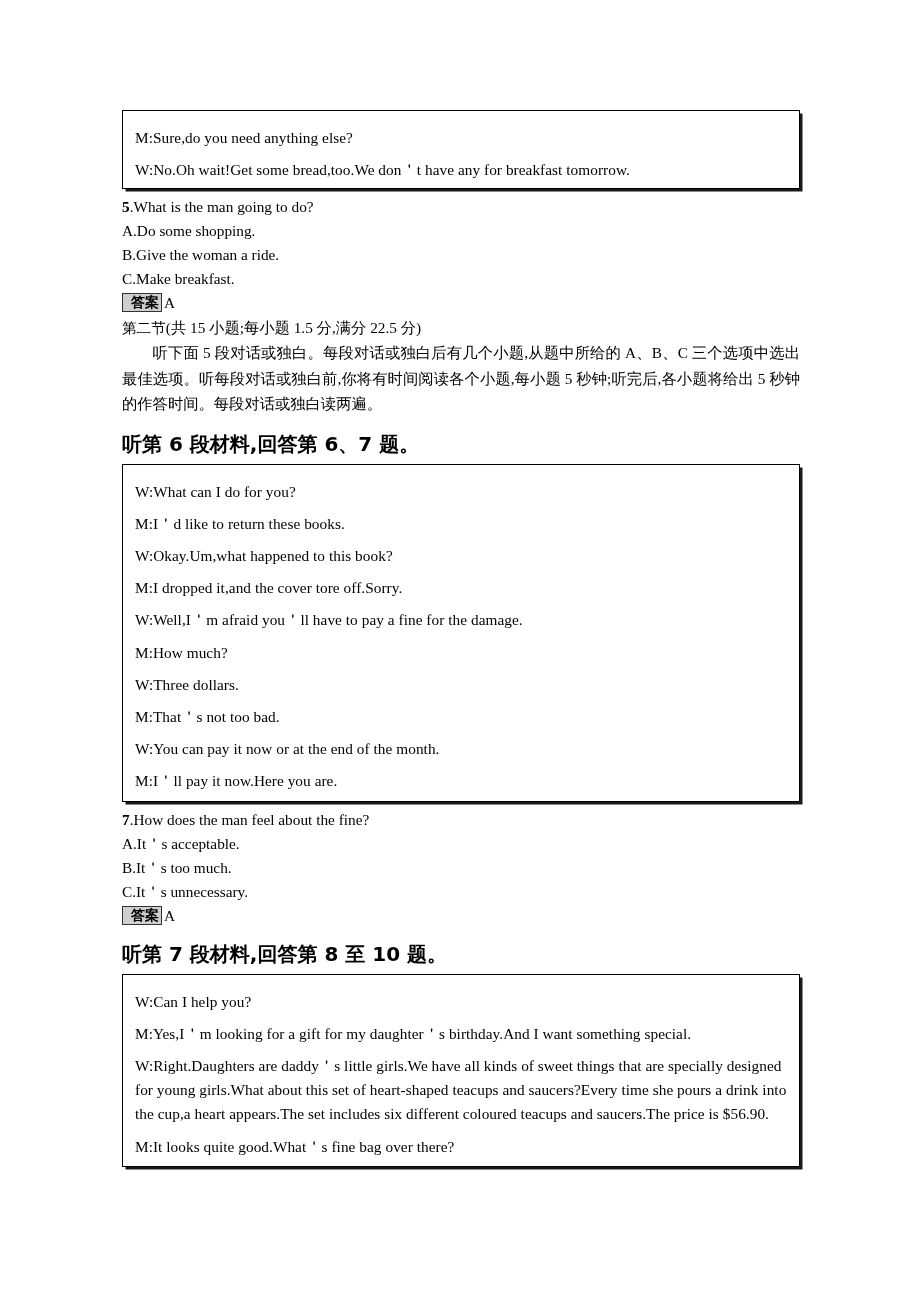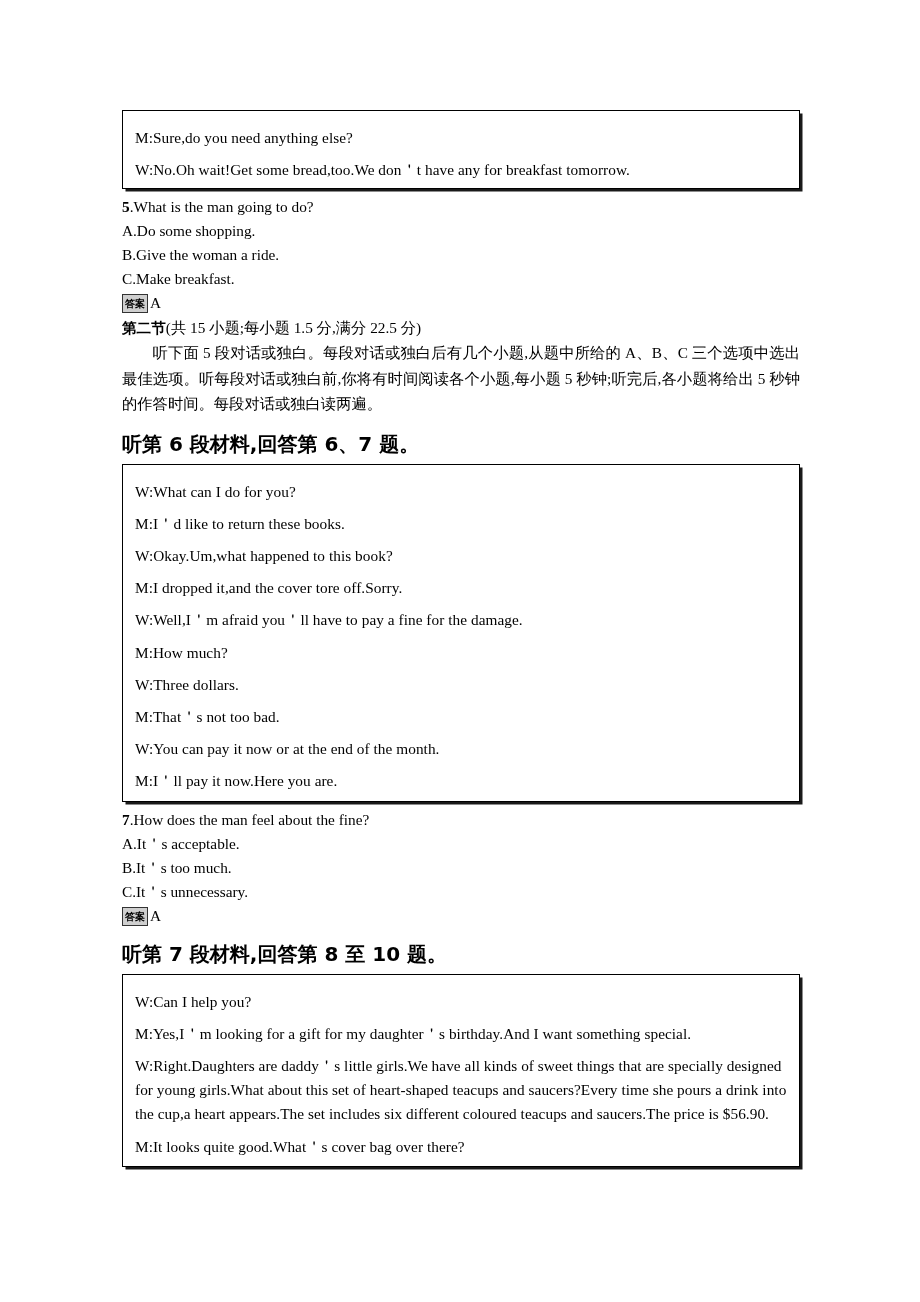--- a/index.html
+++ b/index.html
@@ -67,41 +67,41 @@
     font-size: 15.3px;
     line-height: 22px;
     margin: 1px 0 0 0;
     display: block;
   }
   .answer-badge {
     display: inline-block;
     background: #cfcfcf;
     border: 1px solid #333333;
     font-family: "DejaVu Sans", "Liberation Sans", sans-serif;
-    font-size: 10px;
+    font-size: 14px;
     line-height: 15px;
-    padding: 1px 2px 1px 2px;
+    padding: 1px 2px 1px 8px;
     font-weight: bold;
     vertical-align: 1px;
     letter-spacing: 0;
   }
   .answer-value {
     font-size: 15.3px;
     padding-left: 2px;
   }
 
   
   .section-head {
     font-size: 15.3px;
     line-height: 24px;
     margin: 2px 0 0 0;
   }
   .section-head .cn-bold {
     font-family: "DejaVu Sans", "Liberation Sans", sans-serif;
-    font-weight: bold;
+    font-weight: normal;
     font-size: 14.6px;
   }
 
   .instructions {
     font-size: 15.3px;
     line-height: 25.5px;
     margin: 0;
     text-indent: 2em;
     text-align: justify;
   }
@@ -159,16 +159,16 @@
     <div class="q-option">C.It＇s unnecessary.</div>
     <div class="answer-row"><span class="answer-badge">答案</span><span class="answer-value">A</span></div>
   </div>
 
   <div class="material-head">听第 7 段材料,回答第 8 至 10 题。</div>
 
   <div class="transcript-box roomy">
     <div class="transcript-line">W:Can I help you?</div>
     <div class="transcript-line">M:Yes,I＇m looking for a gift for my daughter＇s birthday.And I want something special.</div>
     <div class="transcript-line">W:Right.Daughters are daddy＇s little girls.We have all kinds of sweet things that are specially designed for young girls.What about this set of heart-shaped teacups and saucers?Every time she pours a drink into the cup,a heart appears.The set includes six different coloured teacups and saucers.The price is $56.90.</div>
-    <div class="transcript-line">M:It looks quite good.What＇s cover bag over there?</div>
+    <div class="transcript-line">M:It looks quite good.What＇s fine bag over there?</div>
   </div>
 
 </div>
 
 </body></html>

